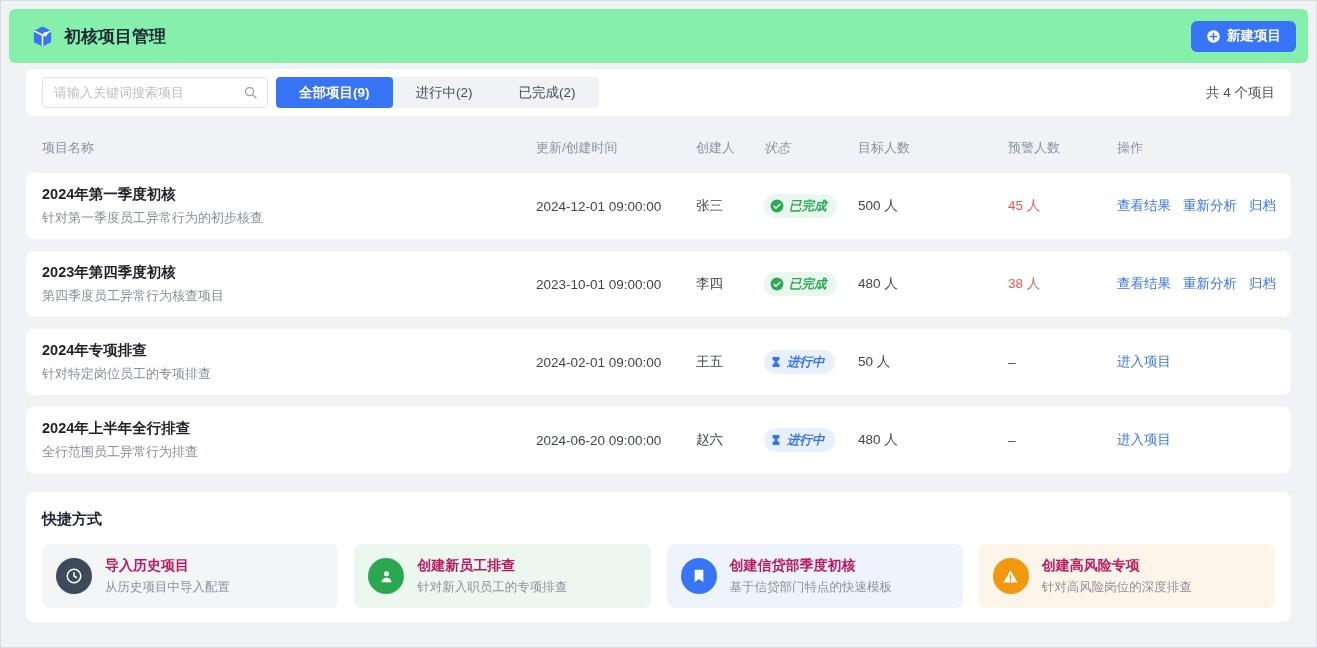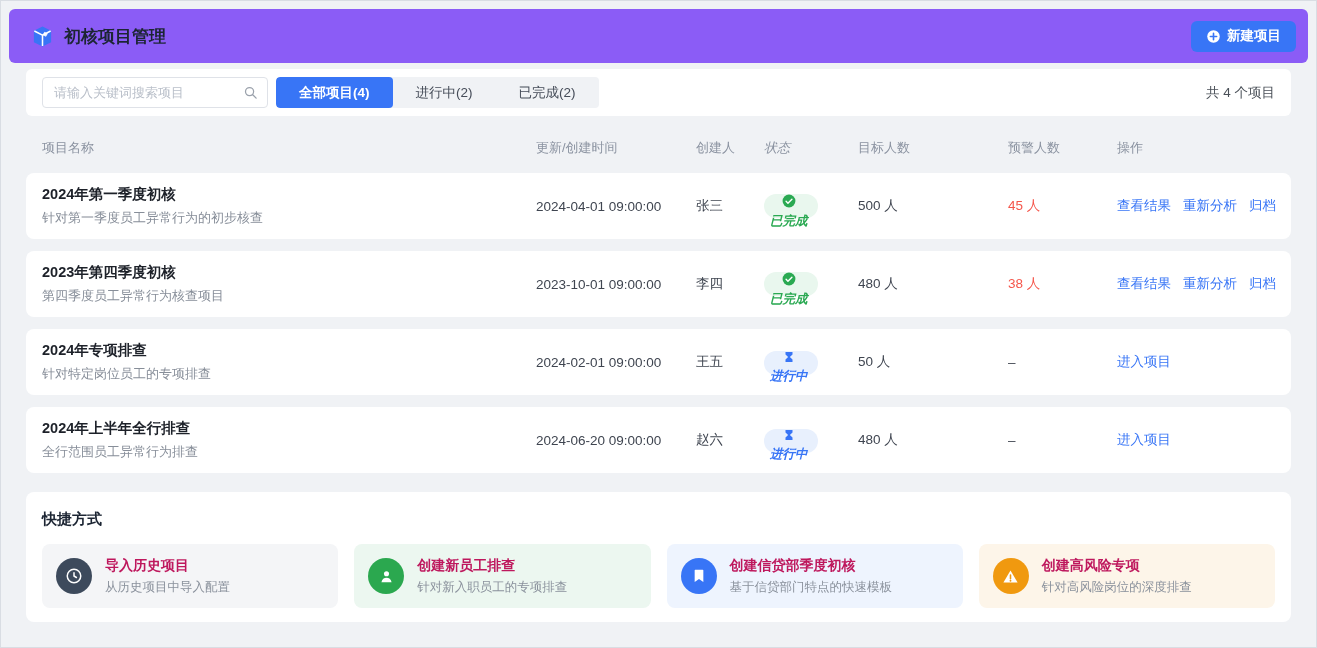--- a/index.html
+++ b/index.html
@@ -5,21 +5,21 @@
   * { box-sizing: border-box; margin: 0; padding: 0; }
   html,body { width: 1317px; height: 648px; }
   body {
     font-family: "Liberation Sans", "DejaVu Sans", sans-serif;
     background: #f0f2f5;
     border: 1px solid #d9dde3;
     overflow: hidden;
   }
   
   .header-bar {
-    margin: 8px 8px 0 8px; height: 54px; background: #8b5cf6; border-radius: 6px;
+    margin: 8px 8px 0 8px; height: 54px; background: #86efac; border-radius: 6px;
     display: flex; align-items: center; justify-content: space-between;
     padding: 0 12px 0 22px;
   }
   .header-left { display: flex; align-items: center; gap: 10px; }
   .page-title { font-size: 17px; font-weight: 700; color: #1c2533; }
   .new-btn {
     display: flex; align-items: center; gap: 6px; border: none; cursor: pointer;
     background: #3875f6; color: #fff; font-size: 13.5px; font-weight: 600;
     height: 31px; padding: 0 15px; border-radius: 6px;
     font-family: inherit;
@@ -60,21 +60,21 @@
     margin: 0 25px 12px 25px; height: 66px; background: #fff; border-radius: 8px;
     display: flex; align-items: center; padding: 0 16px;
   }
   .proj-title { font-size: 14.5px; font-weight: 700; color: #1d2129; }
   .proj-desc { font-size: 13px; color: #878e99; margin-top: 5px; }
   .cell-text { font-size: 13.5px; color: #3f4550; }
   .warn-text { font-size: 13.5px; color: #f5564b; }
   .warn-text.plain { color: #3f4550; }
   .badge {
     display: inline-flex; align-items: center; gap: 5px; height: 24px;
-    border-radius: 12px; padding: 0 10px 0 6px; font-size: 12.5px; font-weight: 600; flex-direction: column;
+    border-radius: 12px; padding: 0 10px 0 6px; font-size: 12.5px; font-weight: 600;
   }
   .badge.done { background: #e9f7ee; color: #2aa952; }
   .badge.running { background: #e8f0fd; color: #3875f6; }
   .links { display: flex; gap: 12px; }
   .link { font-size: 13.5px; color: #3875f6; text-decoration: none; cursor: pointer; white-space: nowrap; }
   
   .shortcuts {
     margin: 19px 25px 4px 25px; height: 130px; background: #fff; border-radius: 8px;
     padding: 18px 16px 16px 16px;
   }
@@ -128,21 +128,21 @@
   <div class="search-wrap">
     <input class="search-input" type="text" placeholder="请输入关键词搜索项目" style="">
     <span class="search-icon">
       <svg width="15" height="15" viewBox="0 0 24 24" fill="none">
         <circle cx="10.5" cy="10.5" r="6.5" stroke="#9aa1ab" stroke-width="2"></circle>
         <path d="M15.5 15.5L21 21" stroke="#9aa1ab" stroke-width="2" stroke-linecap="round"></path>
       </svg>
     </span>
   </div>
   <div class="tabs">
-    <button class="tab active">全部项目(4)</button>
+    <button class="tab active">全部项目(9)</button>
     <button class="tab">进行中(2)</button>
     <button class="tab">已完成(2)</button>
   </div>
   <span class="total-count">共 4 个项目</span>
 </div>
 
 <div class="thead">
   <span class="col-name">项目名称</span>
   <span class="col-time">更新/创建时间</span>
   <span class="col-creator">创建人</span>
@@ -150,21 +150,21 @@
   <span class="col-target">目标人数</span>
   <span class="col-warn">预警人数</span>
   <span class="col-actions">操作</span>
 </div>
 
 <div class="trow">
   <div class="col-name">
     <div class="proj-title">2024年第一季度初核</div>
     <div class="proj-desc">针对第一季度员工异常行为的初步核查</div>
   </div>
-  <div class="col-time cell-text">2024-04-01 09:00:00</div>
+  <div class="col-time cell-text">2024-12-01 09:00:00</div>
   <div class="col-creator cell-text">张三</div>
   <div class="col-status">
     <span class="badge done">
       <span style="display:flex;">
         <svg width="14" height="14" viewBox="0 0 24 24">
           <circle cx="12" cy="12" r="11" fill="#2aa952"></circle>
           <path d="M7 12.5l3.2 3.2L17 9" stroke="#fff" stroke-width="2.4" fill="none" stroke-linecap="round" stroke-linejoin="round"></path>
         </svg>
       </span>
       <span>已完成</span>

